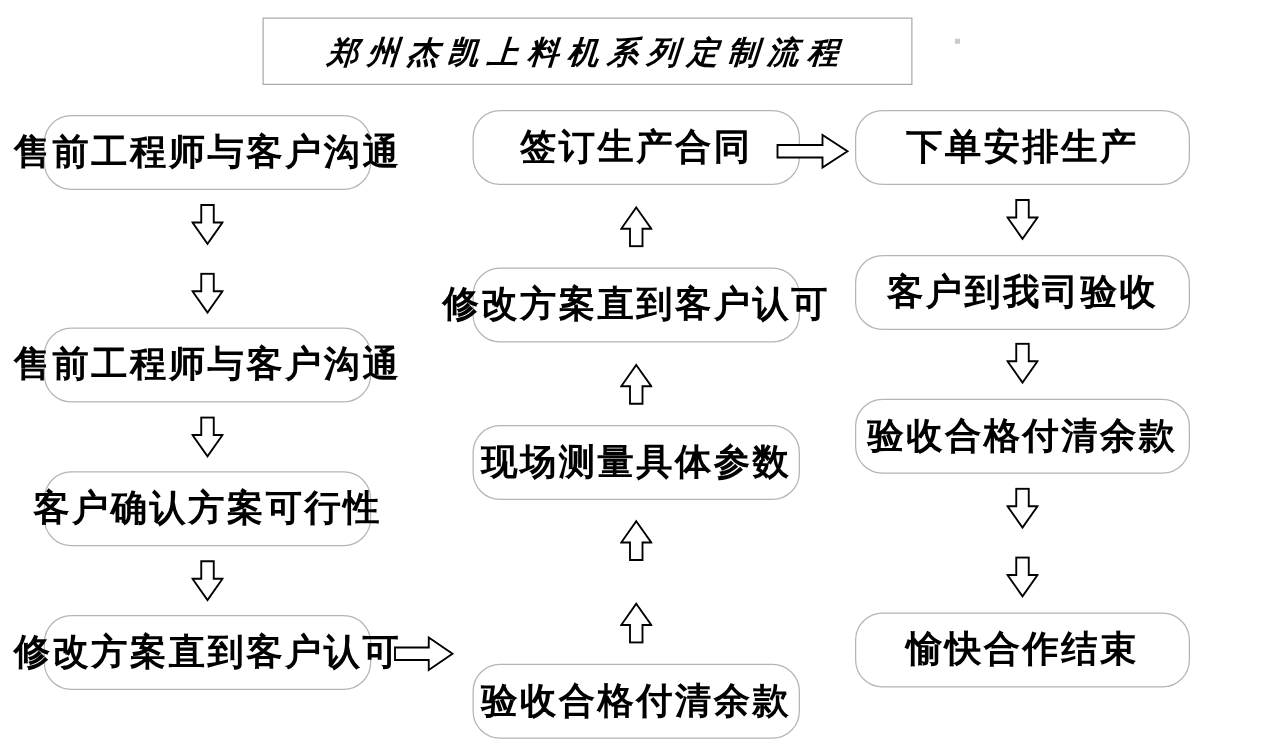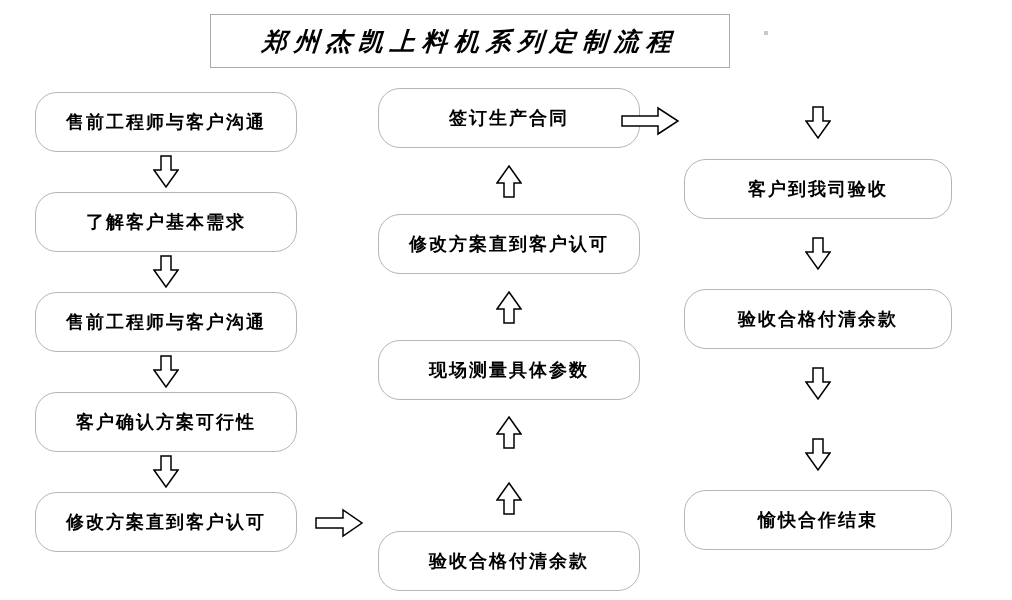--- a/index.html
+++ b/index.html
@@ -43,21 +43,21 @@
   .col-left  { left: 35px;  top: 92px; width: 262px; height: 460px; }
   .col-mid   { left: 378px; top: 88px; width: 262px; height: 503px; }
   .col-right { left: 684px; top: 88px; width: 268px; height: 462px; }
   .fbox {
     height: 60px;
     flex: 0 0 60px;
     border: 1px solid #b5b5b5;
     border-radius: 22px;
     background: #ffffff;
     display: flex; align-items: center; justify-content: center;
-    font-size: 18px;
+    font-size: 29px;
     font-weight: bold;
     letter-spacing: 2px;
     color: #000000;
     white-space: nowrap;
   }
   .vgap {
     flex: 1 1 auto;
     display: flex; align-items: center; justify-content: center;
   }
   .h-arrow { position: absolute; }
@@ -75,21 +75,20 @@
   </div>
   <div class="artifact-dot"></div>
 
   <div class="col col-left">
     <div class="fbox">售前工程师与客户沟通</div>
     <div class="vgap">
       <svg width="26" height="34" viewBox="0 0 26 34">
           <path d="M8 1 H18 V15 H25 L13 32 L1 15 H8 Z" fill="#ffffff" stroke="#000000" stroke-width="1.5" stroke-linejoin="miter"></path>
         </svg>
     </div>
-    <div class="fbox">了解客户基本需求</div>
     <div class="vgap">
       <svg width="26" height="34" viewBox="0 0 26 34">
           <path d="M8 1 H18 V15 H25 L13 32 L1 15 H8 Z" fill="#ffffff" stroke="#000000" stroke-width="1.5" stroke-linejoin="miter"></path>
         </svg>
     </div>
     <div class="fbox">售前工程师与客户沟通</div>
     <div class="vgap">
       <svg width="26" height="34" viewBox="0 0 26 34">
           <path d="M8 1 H18 V15 H25 L13 32 L1 15 H8 Z" fill="#ffffff" stroke="#000000" stroke-width="1.5" stroke-linejoin="miter"></path>
         </svg>
@@ -124,20 +123,21 @@
     </div>
     <div class="vgap">
       <svg width="26" height="34" viewBox="0 0 26 34">
           <path d="M13 2 L25 19 H18 V33 H8 V19 H1 Z" fill="#ffffff" stroke="#000000" stroke-width="1.5" stroke-linejoin="miter"></path>
         </svg>
     </div>
     <div class="fbox">验收合格付清余款</div>
   </div>
 
   <div class="col col-right">
+    <div class="fbox">下单安排生产</div>
     <div class="vgap">
       <svg width="26" height="34" viewBox="0 0 26 34">
           <path d="M8 1 H18 V15 H25 L13 32 L1 15 H8 Z" fill="#ffffff" stroke="#000000" stroke-width="1.5" stroke-linejoin="miter"></path>
         </svg>
     </div>
     <div class="fbox">客户到我司验收</div>
     <div class="vgap">
       <svg width="26" height="34" viewBox="0 0 26 34">
           <path d="M8 1 H18 V15 H25 L13 32 L1 15 H8 Z" fill="#ffffff" stroke="#000000" stroke-width="1.5" stroke-linejoin="miter"></path>
         </svg>

